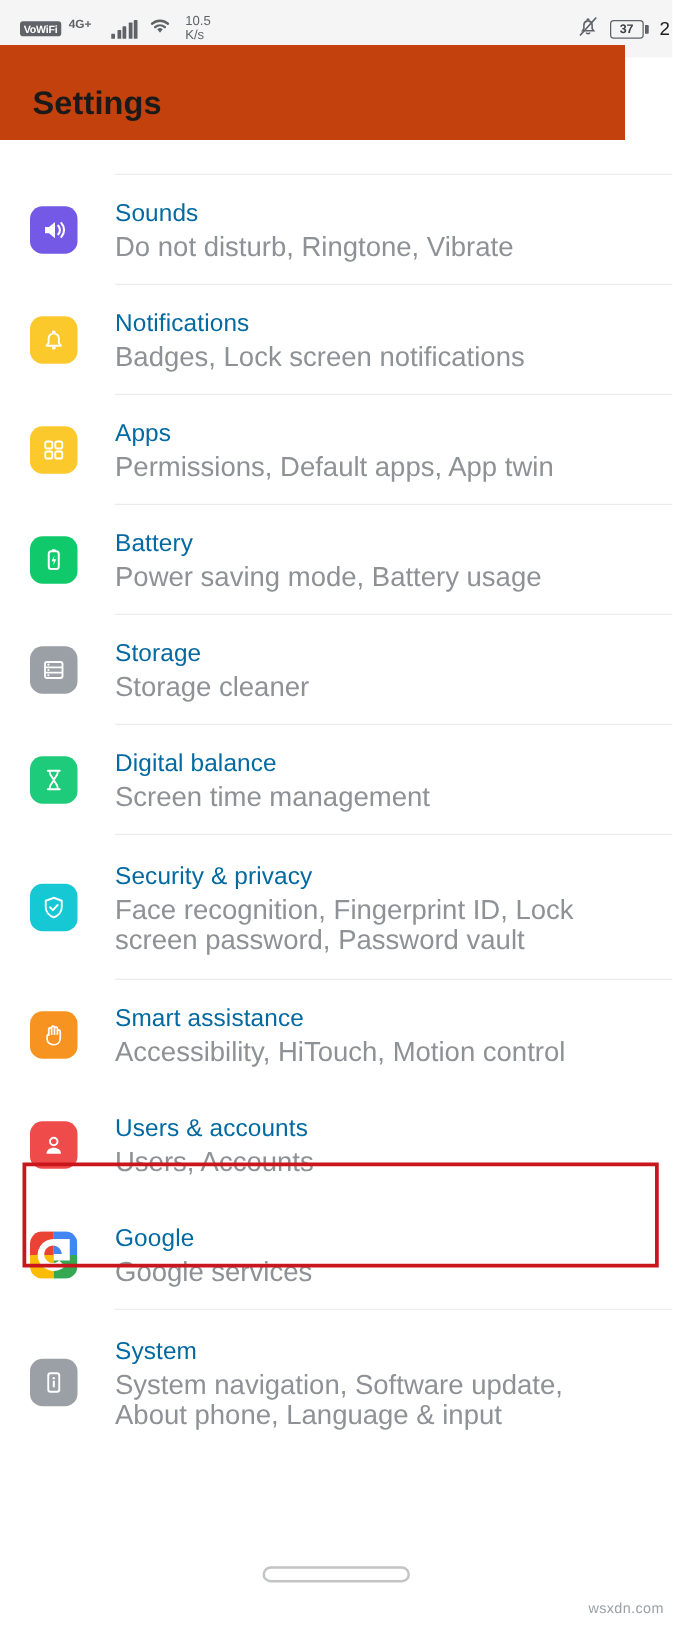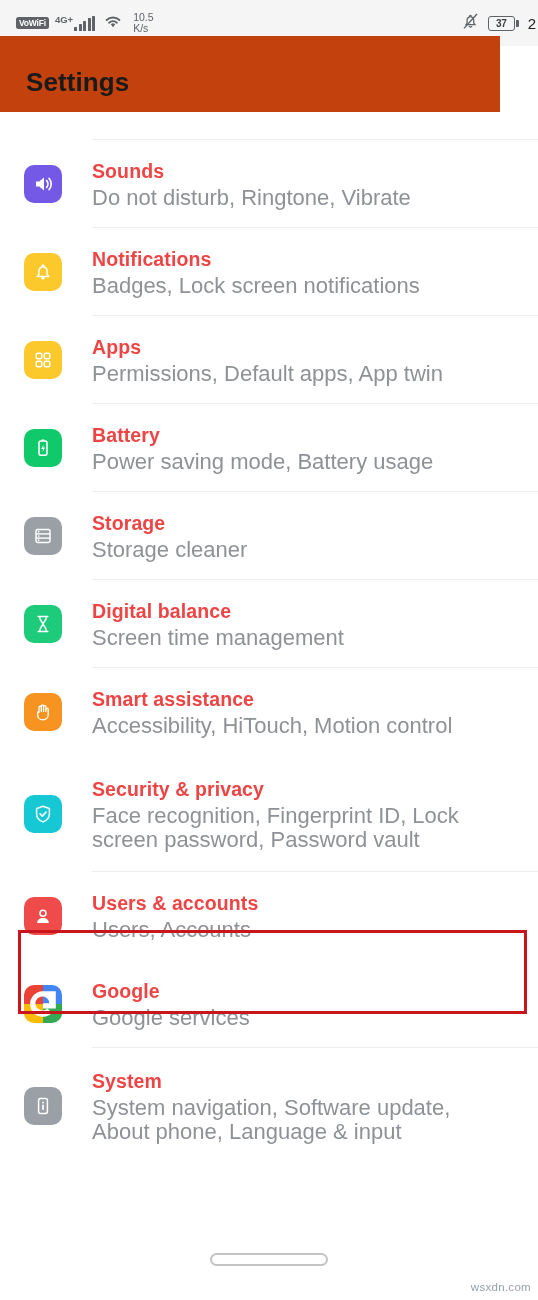--- a/index.html
+++ b/index.html
@@ -32,21 +32,21 @@
     padding-right: 2px;
   }
   .vowifi {
     background: #5f6368; color: #fff;
     font-size: 8.5px; font-weight: bold;
     letter-spacing: -0.2px;
     padding: 1.5px 3px 1.5px 3px;
     border-radius: 2.5px;
     line-height: 1;
   }
-  .signal-wrap { display: flex; align-items: flex-end; gap: 1px; position: relative; }
+  .signal-wrap { display: flex; align-items: flex-end; gap: 16px; position: relative; }
   .g4plus {
     font-size: 9.5px; color: #5f6368; font-weight: bold;
     line-height: 1; margin-bottom: 6px; margin-right: 0px;
   }
   .bars { display: flex; align-items: flex-end; gap: 1.5px; }
   .bars i { display: block; width: 3px; background: #5f6368; border-radius: 0.5px; }
   .bars i:nth-child(1) { height: 4px; }
   .bars i:nth-child(2) { height: 7px; }
   .bars i:nth-child(3) { height: 10px; }
   .bars i:nth-child(4) { height: 13px; }
@@ -109,23 +109,22 @@
   .icon {
     flex: 0 0 auto;
     width: 38px; height: 38px;
     border-radius: 10px;
     position: relative;
     display: flex; align-items: center; justify-content: center;
   }
   .icon svg { display: block; }
   .texts { margin-left: 30px; padding-right: 18px; }
   .title {
-    font-size: 19.5px; color: #ef4444; line-height: 25px;
+    font-size: 19.5px; color: #0369a1; line-height: 25px;
     letter-spacing: 0.1px;
-    font-weight: bold;
   }
   .sub {
     font-size: 22px; color: #8e9195; line-height: 24px;
     margin-top: 2px; max-width: 400px;
   }
   .divider {
     position: absolute; left: 92px; right: 0; bottom: 0;
     height: 1px; background: #ececec;
   }
 
@@ -301,44 +300,44 @@
           <path d="M15.4 4.6 C15.4 9.0 12 10.6 12 12 C12 13.4 8.6 15.0 8.6 19.4" stroke="#fff" stroke-width="1.5" fill="none"></path>
         </svg>
       </span>
       <div class="texts">
         <div class="title">Digital balance</div>
         <div class="sub">Screen time management</div>
       </div>
       <div class="divider"></div>
     </div>
 
+    <div class="row two-line">
+      <span class="icon" style="background:#15c8d4">
+        <svg width="24" height="24" viewBox="0 0 24 24">
+          <path d="M12 4.2 L18.4 6.6 V12.0 C18.4 15.6 15.4 18.6 12 19.9 C8.6 18.6 5.6 15.6 5.6 12.0 V6.6 Z" stroke="#fff" stroke-width="1.5" fill="none"></path>
+          <path d="M9.1 11.9 L11.3 14.1 L15.1 10.0" stroke="#fff" stroke-width="1.6" fill="none" stroke-linecap="round" stroke-linejoin="round"></path>
+        </svg>
+      </span>
+      <div class="texts">
+        <div class="title">Security &amp; privacy</div>
+        <div class="sub">Face recognition, Fingerprint ID, Lock screen password, Password vault</div>
+      </div>
+      <div class="divider"></div>
+    </div>
+
     <div class="row">
       <span class="icon" style="background:#f79421">
         <svg width="24" height="24" viewBox="0 0 24 24">
           <path d="M8.0 12.2 V7.4 a1.15 1.15 0 0 1 2.3 0 v4.0 V6.0 a1.15 1.15 0 0 1 2.3 0 v5.4 V6.8 a1.15 1.15 0 0 1 2.3 0 v4.6 V9.2 a1.15 1.15 0 0 1 2.3 0 v5.3 c0 3.1-2.2 5.3-5.2 5.3 c-3.0 0-5.3-2.0-5.3-4.4 V12.6 a1.1 1.1 0 0 1 1.3-1.0 z" stroke="#fff" stroke-width="1.35" fill="none" stroke-linejoin="round"></path>
         </svg>
       </span>
       <div class="texts">
         <div class="title">Smart assistance</div>
         <div class="sub">Accessibility, HiTouch, Motion control</div>
       </div>
-    </div>
-
-    <div class="row two-line">
-      <span class="icon" style="background:#15c8d4">
-        <svg width="24" height="24" viewBox="0 0 24 24">
-          <path d="M12 4.2 L18.4 6.6 V12.0 C18.4 15.6 15.4 18.6 12 19.9 C8.6 18.6 5.6 15.6 5.6 12.0 V6.6 Z" stroke="#fff" stroke-width="1.5" fill="none"></path>
-          <path d="M9.1 11.9 L11.3 14.1 L15.1 10.0" stroke="#fff" stroke-width="1.6" fill="none" stroke-linecap="round" stroke-linejoin="round"></path>
-        </svg>
-      </span>
-      <div class="texts">
-        <div class="title">Security &amp; privacy</div>
-        <div class="sub">Face recognition, Fingerprint ID, Lock screen password, Password vault</div>
-      </div>
-      <div class="divider"></div>
     </div>
 
     <div class="row">
       <span class="icon" style="background:#ef4b4b">
         <svg width="24" height="24" viewBox="0 0 24 24">
           <circle cx="12" cy="9.2" r="3.0" stroke="#fff" stroke-width="1.6" fill="none"></circle>
           <path d="M6.2 19.0 c0-3.1 2.6-4.9 5.8-4.9 c3.2 0 5.8 1.8 5.8 4.9 z" fill="#fff"></path>
         </svg>
       </span>
       <div class="texts">

